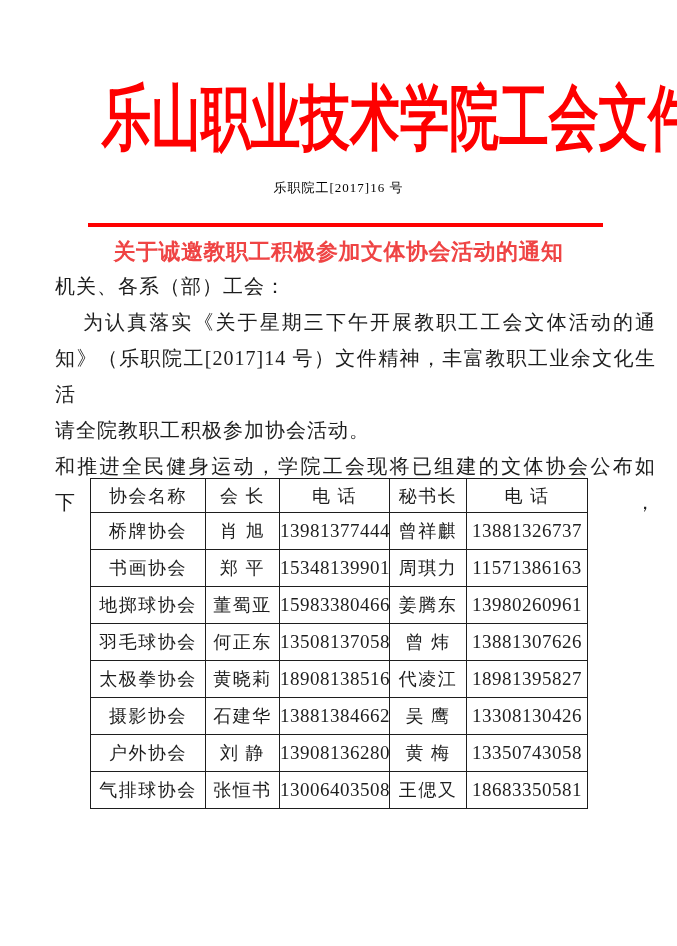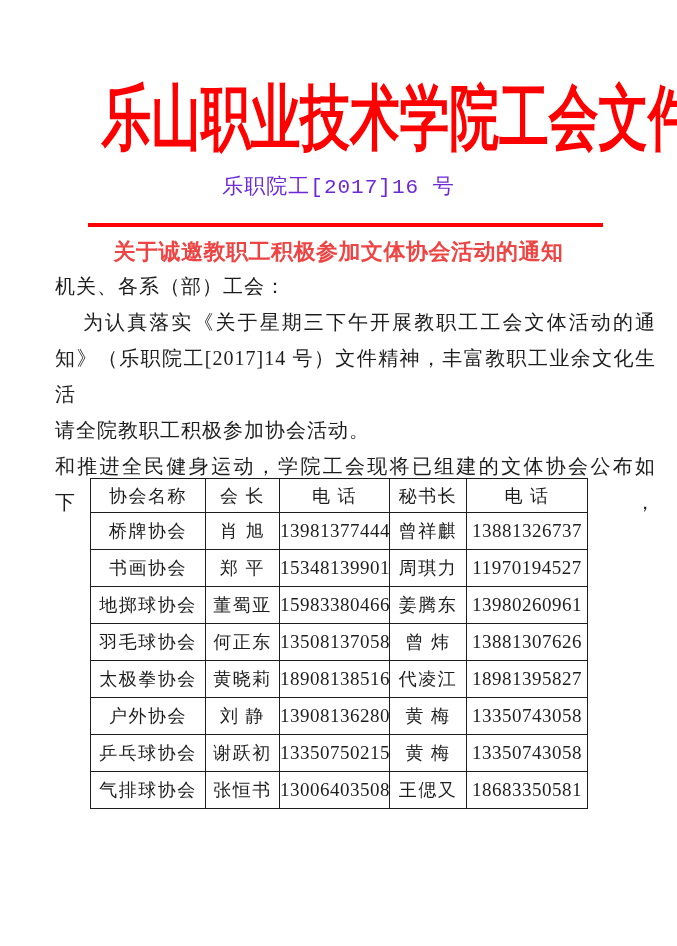--- a/index.html
+++ b/index.html
@@ -17,24 +17,23 @@
     font-size:71px;line-height:76px;
     font-weight:bold;
     color:#fe0000;
     white-space:nowrap;
     transform:scaleX(0.70);
     transform-origin:center;
   }
   .doc-number{
     position:absolute;top:176px;left:0;width:677px;
     text-align:center;
-    font-size:21px;line-height:24px;
+    font-size:13px;line-height:24px;
     letter-spacing:1px;
-    color:#6d28d9;
-    font-family:Liberation Mono, monospace;
+    color:#000000;
   }
   .red-line{
     position:absolute;top:223px;left:88px;
     width:515px;height:4px;
     background:#fe0000;
   }
   .notice-title{
     position:absolute;top:237px;left:0;width:677px;
     text-align:center;
     font-size:22px;line-height:30px;
@@ -124,21 +123,21 @@
           <td>肖 旭</td>
           <td class="phone">13981377444</td>
           <td>曾祥麒</td>
           <td class="phone">13881326737</td>
         </tr>
         <tr>
           <td>书画协会</td>
           <td>郑 平</td>
           <td class="phone">15348139901</td>
           <td>周琪力</td>
-          <td class="phone">11970194527</td>
+          <td class="phone">11571386163</td>
         </tr>
         <tr>
           <td>地掷球协会</td>
           <td>董蜀亚</td>
           <td class="phone">15983380466</td>
           <td>姜腾东</td>
           <td class="phone">13980260961</td>
         </tr>
         <tr>
           <td>羽毛球协会</td>
@@ -148,30 +147,30 @@
           <td class="phone">13881307626</td>
         </tr>
         <tr>
           <td>太极拳协会</td>
           <td>黄晓莉</td>
           <td class="phone">18908138516</td>
           <td>代凌江</td>
           <td class="phone">18981395827</td>
         </tr>
         <tr>
+          <td>摄影协会</td>
+          <td>石建华</td>
+          <td class="phone">13881384662</td>
+          <td>吴 鹰</td>
+          <td class="phone">13308130426</td>
+        </tr>
+        <tr>
           <td>户外协会</td>
           <td>刘 静</td>
           <td class="phone">13908136280</td>
-          <td>黄 梅</td>
-          <td class="phone">13350743058</td>
-        </tr>
-        <tr>
-          <td>乒乓球协会</td>
-          <td>谢跃初</td>
-          <td class="phone">13350750215</td>
           <td>黄 梅</td>
           <td class="phone">13350743058</td>
         </tr>
         <tr>
           <td>气排球协会</td>
           <td>张恒书</td>
           <td class="phone">13006403508</td>
           <td>王偲又</td>
           <td class="phone">18683350581</td>
         </tr>

